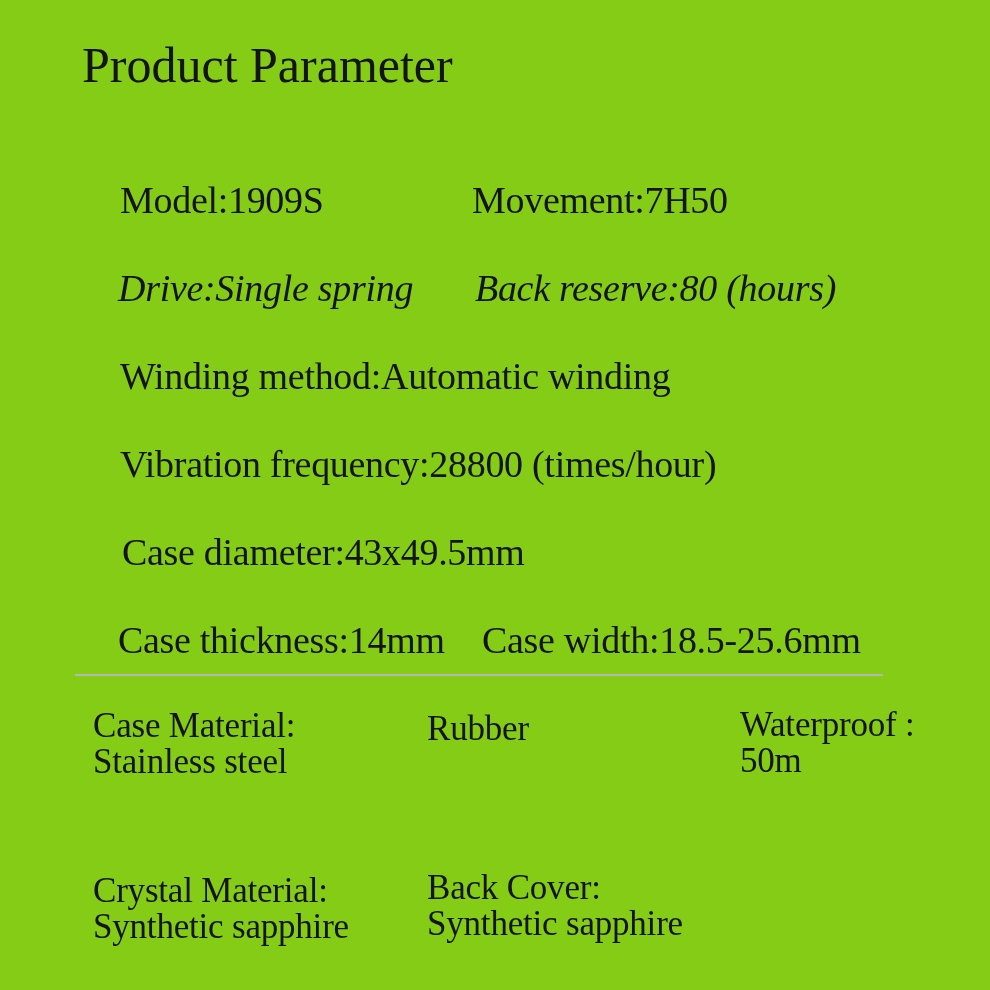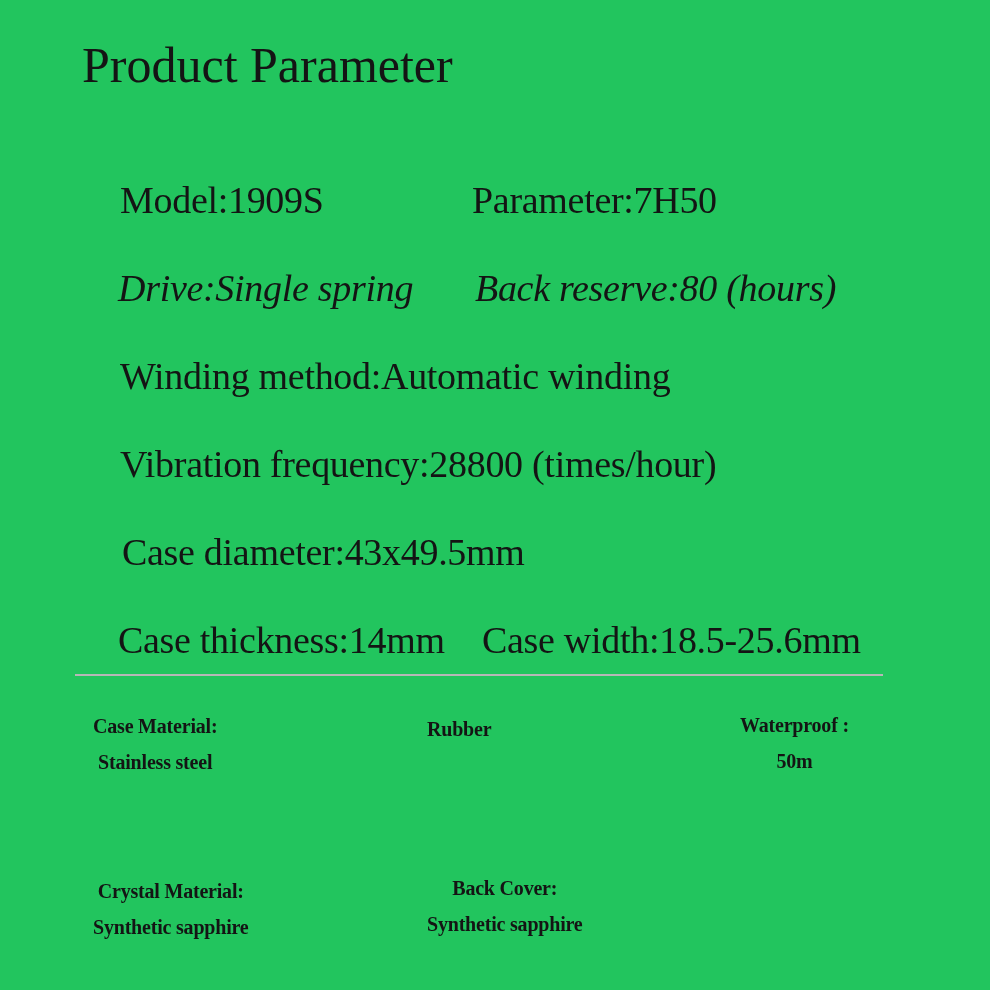--- a/index.html
+++ b/index.html
@@ -4,25 +4,24 @@
 <style>
   html, body {
     margin: 0;
     padding: 0;
     background: #ffffff;
   }
   .page {
     position: relative;
     width: 990px;
     height: 990px;
-    background: #22c55e;
+    background: #84cc16;
     overflow: hidden;
     font-family: "Liberation Serif", "DejaVu Serif", serif;
     color: #141414;
-    text-align: center;
   }
   .title {
     position: absolute;
     left: 82px;
     top: 36px;
     font-size: 50px;
     line-height: 58px;
     white-space: nowrap;
   }
   
@@ -50,38 +49,37 @@
   .divider {
     position: absolute;
     left: 75px;
     top: 674px;
     width: 808px;
     height: 2px;
     background: #b7b7b7;
   }
   .cell {
     position: absolute;
-    font-size: 20px;
+    font-size: 35px;
     line-height: 36px;
     white-space: nowrap;
     letter-spacing: -0.2px;
-    font-weight: bold;
   }
   .cell div { white-space: nowrap; }
 </style>
 </head>
 <body>
 
 <div class="page">
 
   <h1 class="title" style="margin:0; font-weight:normal;">Product Parameter</h1>
 
   <div class="spec-top">
     <div class="spec-line r1" style="left:120px;">Model:1909S</div>
-    <div class="spec-line r1" style="left:472px;">Parameter:7H50</div>
+    <div class="spec-line r1" style="left:472px;">Movement:7H50</div>
 
     <div class="spec-line r2" style="left:118px;">Drive:Single spring</div>
     <div class="spec-line r2" style="left:475px;">Back reserve:80 (hours)</div>
 
     <div class="spec-line r3" style="left:120px;">Winding method:Automatic winding</div>
 
     <div class="spec-line r4" style="left:120px;">Vibration frequency:28800 (times/hour)</div>
 
     <div class="spec-line r5" style="left:122px;">Case diameter:43x49.5mm</div>
 

